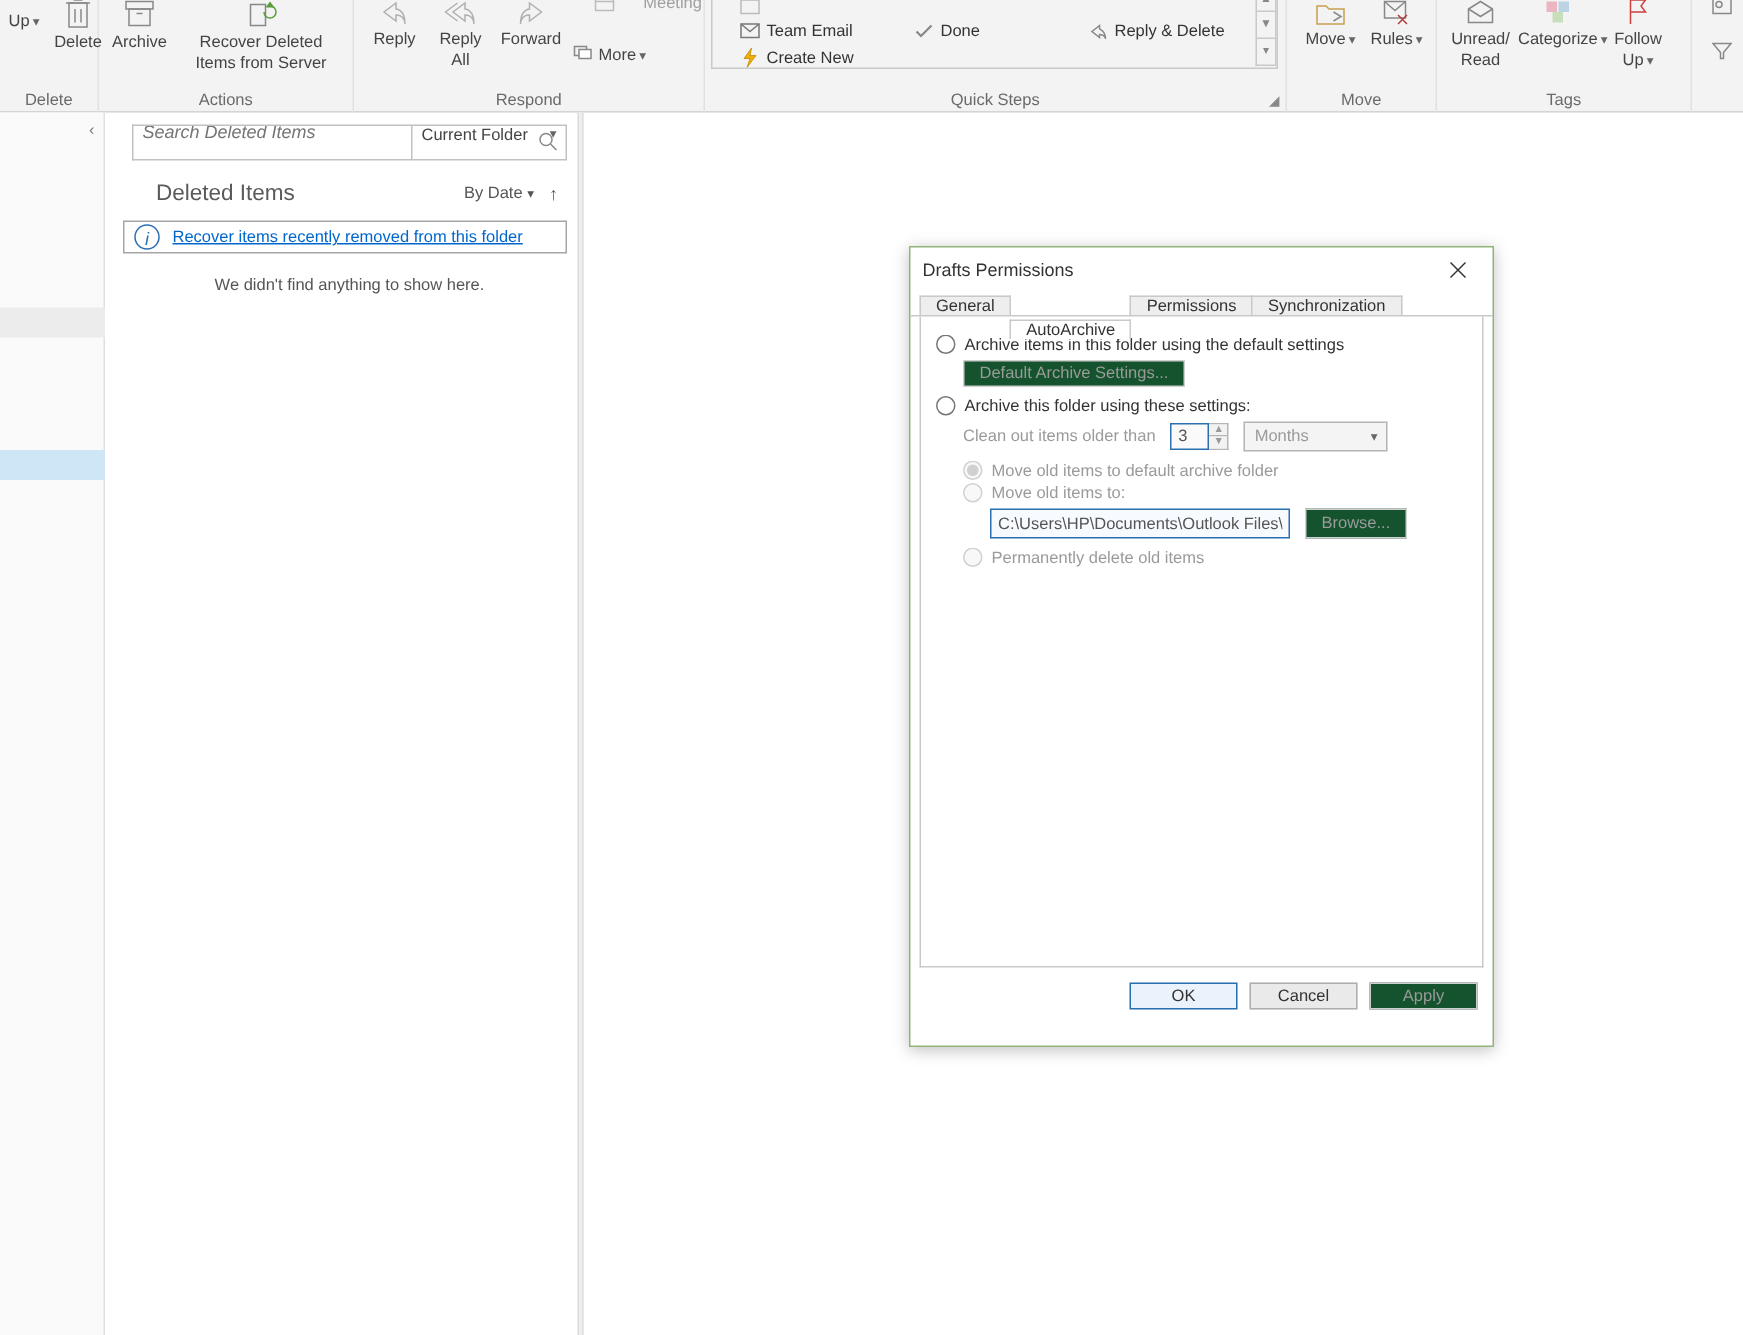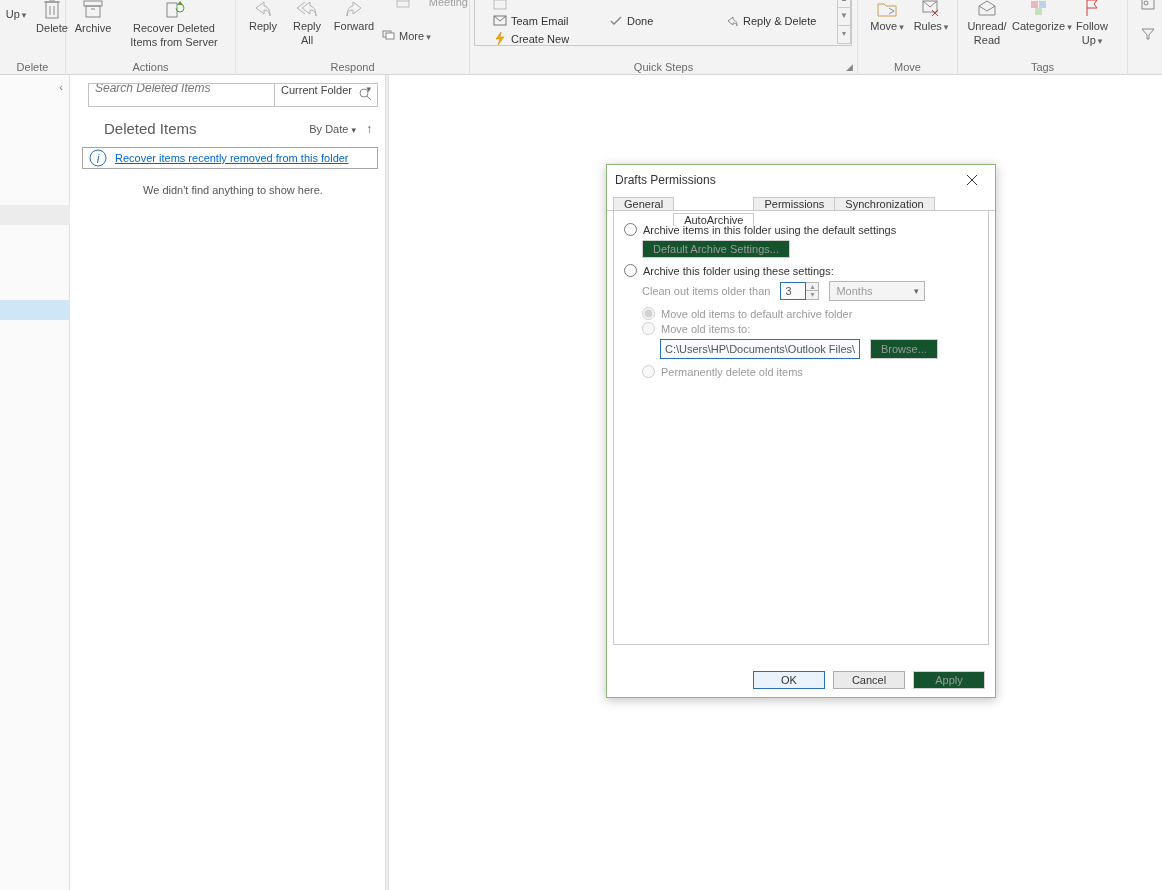--- a/index.html
+++ b/index.html
@@ -46,21 +46,21 @@
   .indent1{ margin-left:18px;}
   .indent2{ margin-left:36px;}
   .spinner{ display:flex; align-items:center;}
   .spinner input{ width:26px; height:18px; border:1px solid #2a6fb0; font-size:11px; text-align:left; padding-left:4px;}
   .spinner .arrows{ display:flex; flex-direction:column; border:1px solid #b5b5b5; border-left:none;}
   .spinner .arrows div{ width:12px; height:8px; font-size:7px; line-height:7px; text-align:center; background:#f2f2f2; border-bottom:1px solid #b5b5b5;}
   .spinner .arrows div:last-child{border-bottom:none;}
   .combo{ height:20px; border:1px solid #b5b5b5; min-width:96px; display:inline-flex; align-items:center; padding:0 6px; background:#f4f4f4; justify-content:space-between;}
   .combo::after{content:"▾"; font-size:9px; color:#666; margin-left:20px;}
   .path-input{ height:20px; border:1px solid #2a6fb0; background:#f7fbff; width:200px; padding:0 4px; font-size:11px; color:#555;}
-  .dlg-footer{ position:absolute; bottom:8px; right:10px; display:flex; gap:8px;}
+  .dlg-footer{ position:absolute; bottom:24px; right:10px; display:flex; gap:8px;}
   .disabled-text{ color:#9a9a9a;}
   .thin-divider{position:absolute; top:75px; left:385px; width:4px; bottom:0; background:#eee; border-left:1px solid #ddd; border-right:1px solid #ddd;}
 </style>
 </head>
 <body>
 
 <div class="ribbon">
 
   <div class="ritem" style="left:2px; top:6px; width:28px;">
     <span class="txt down-caret">Up</span>

